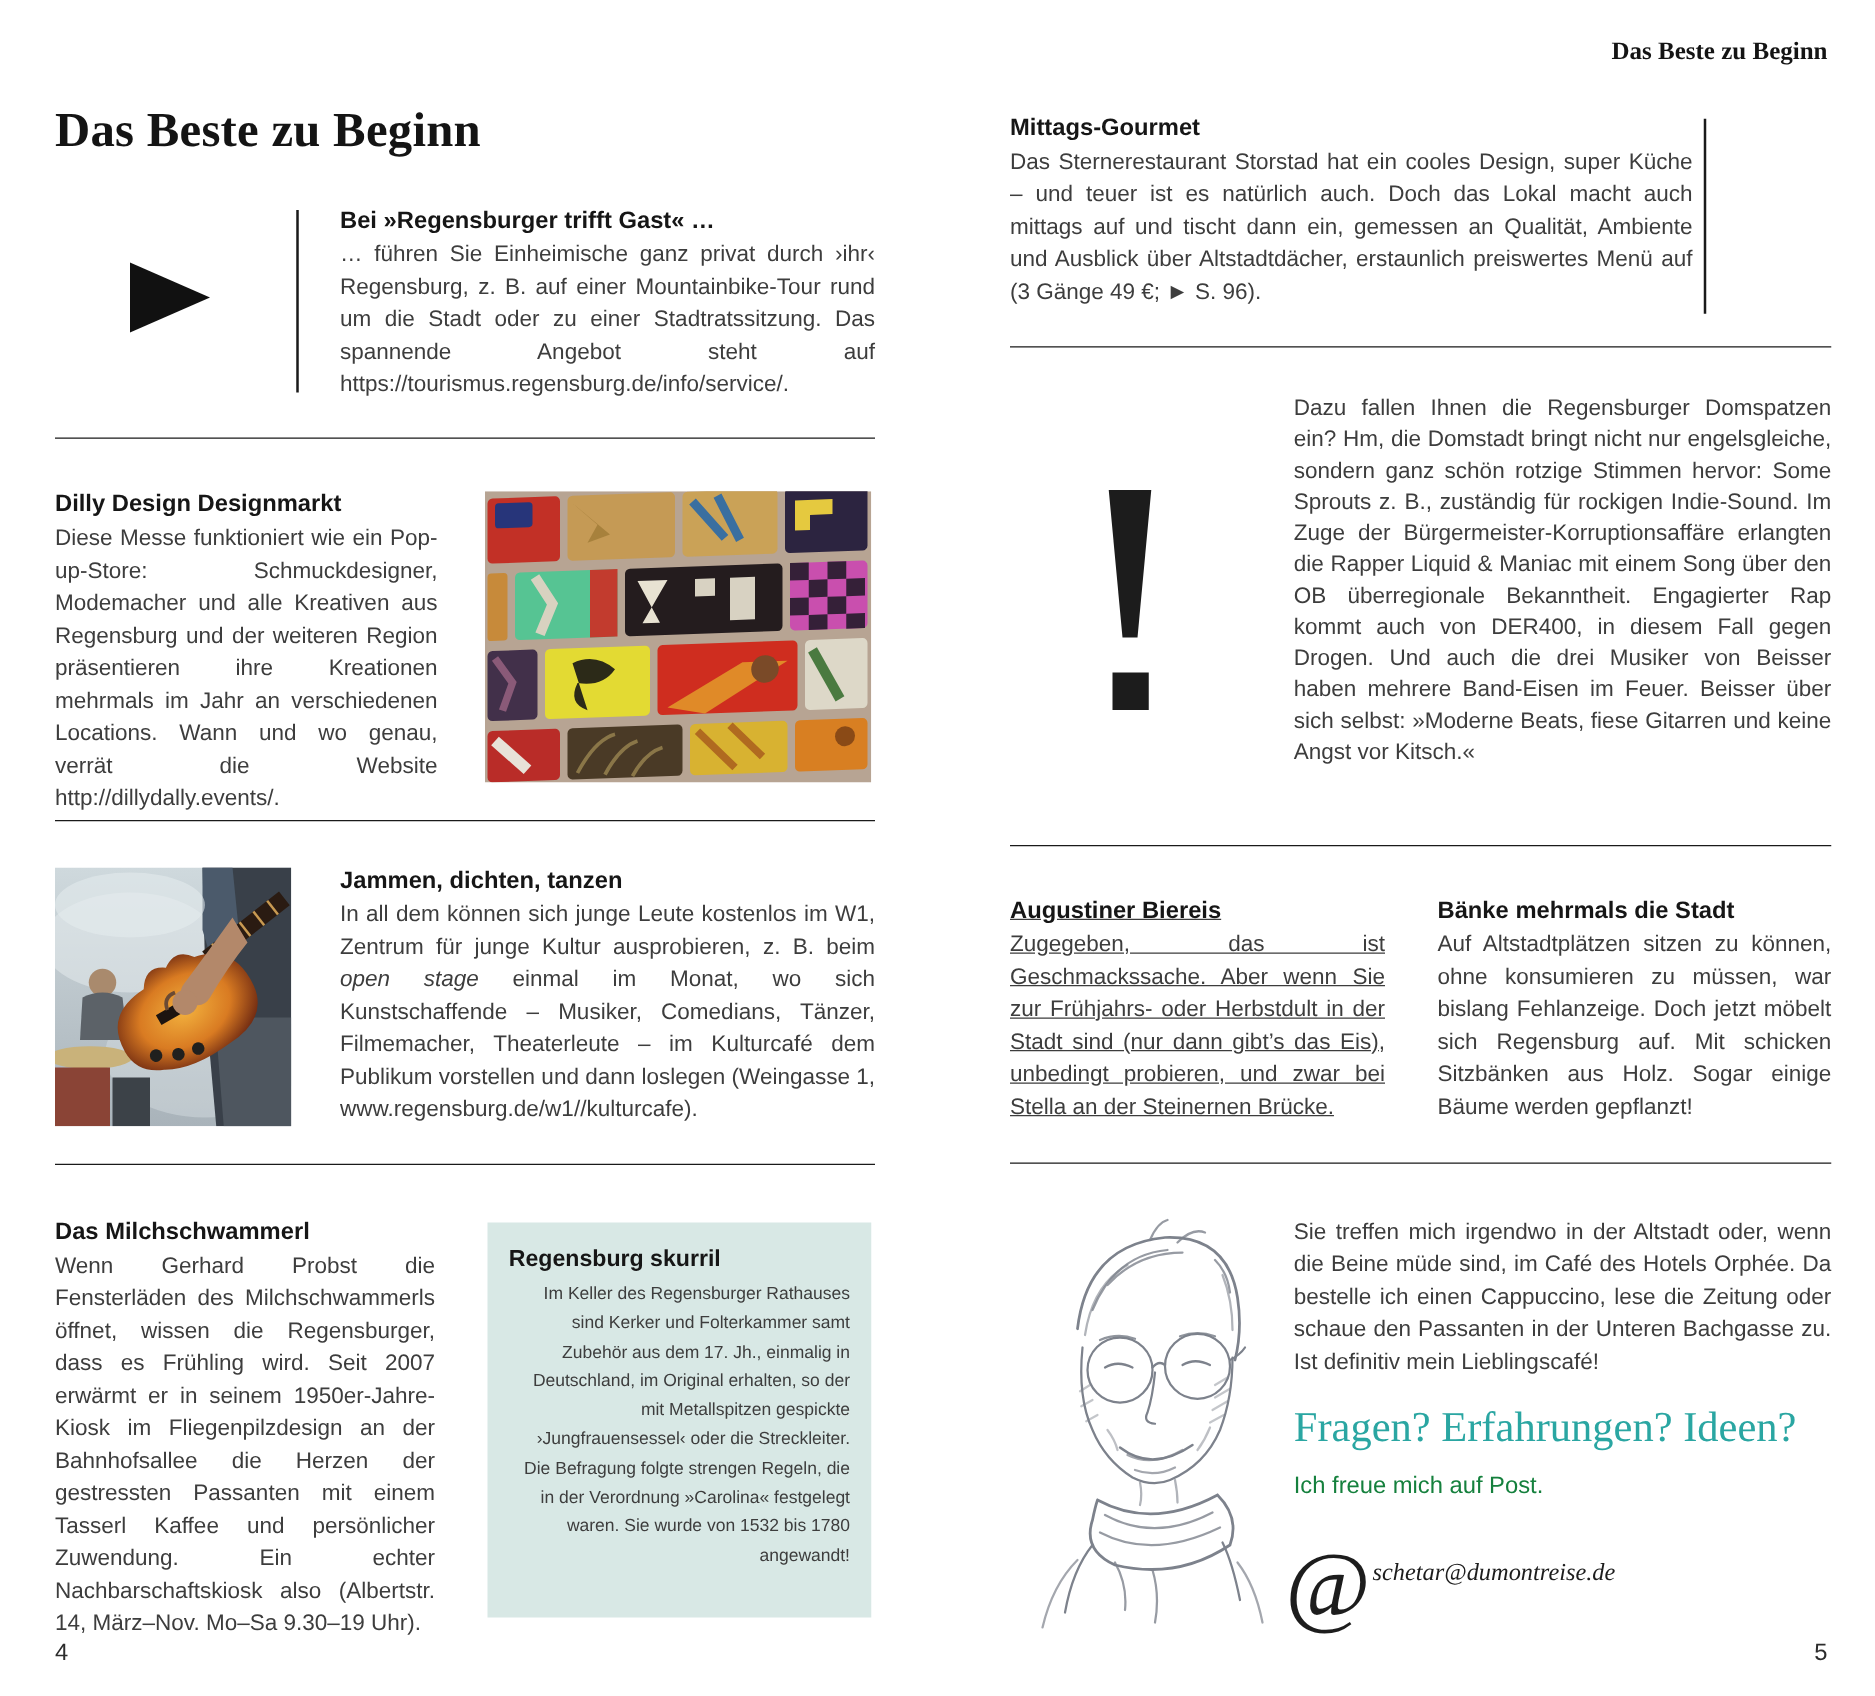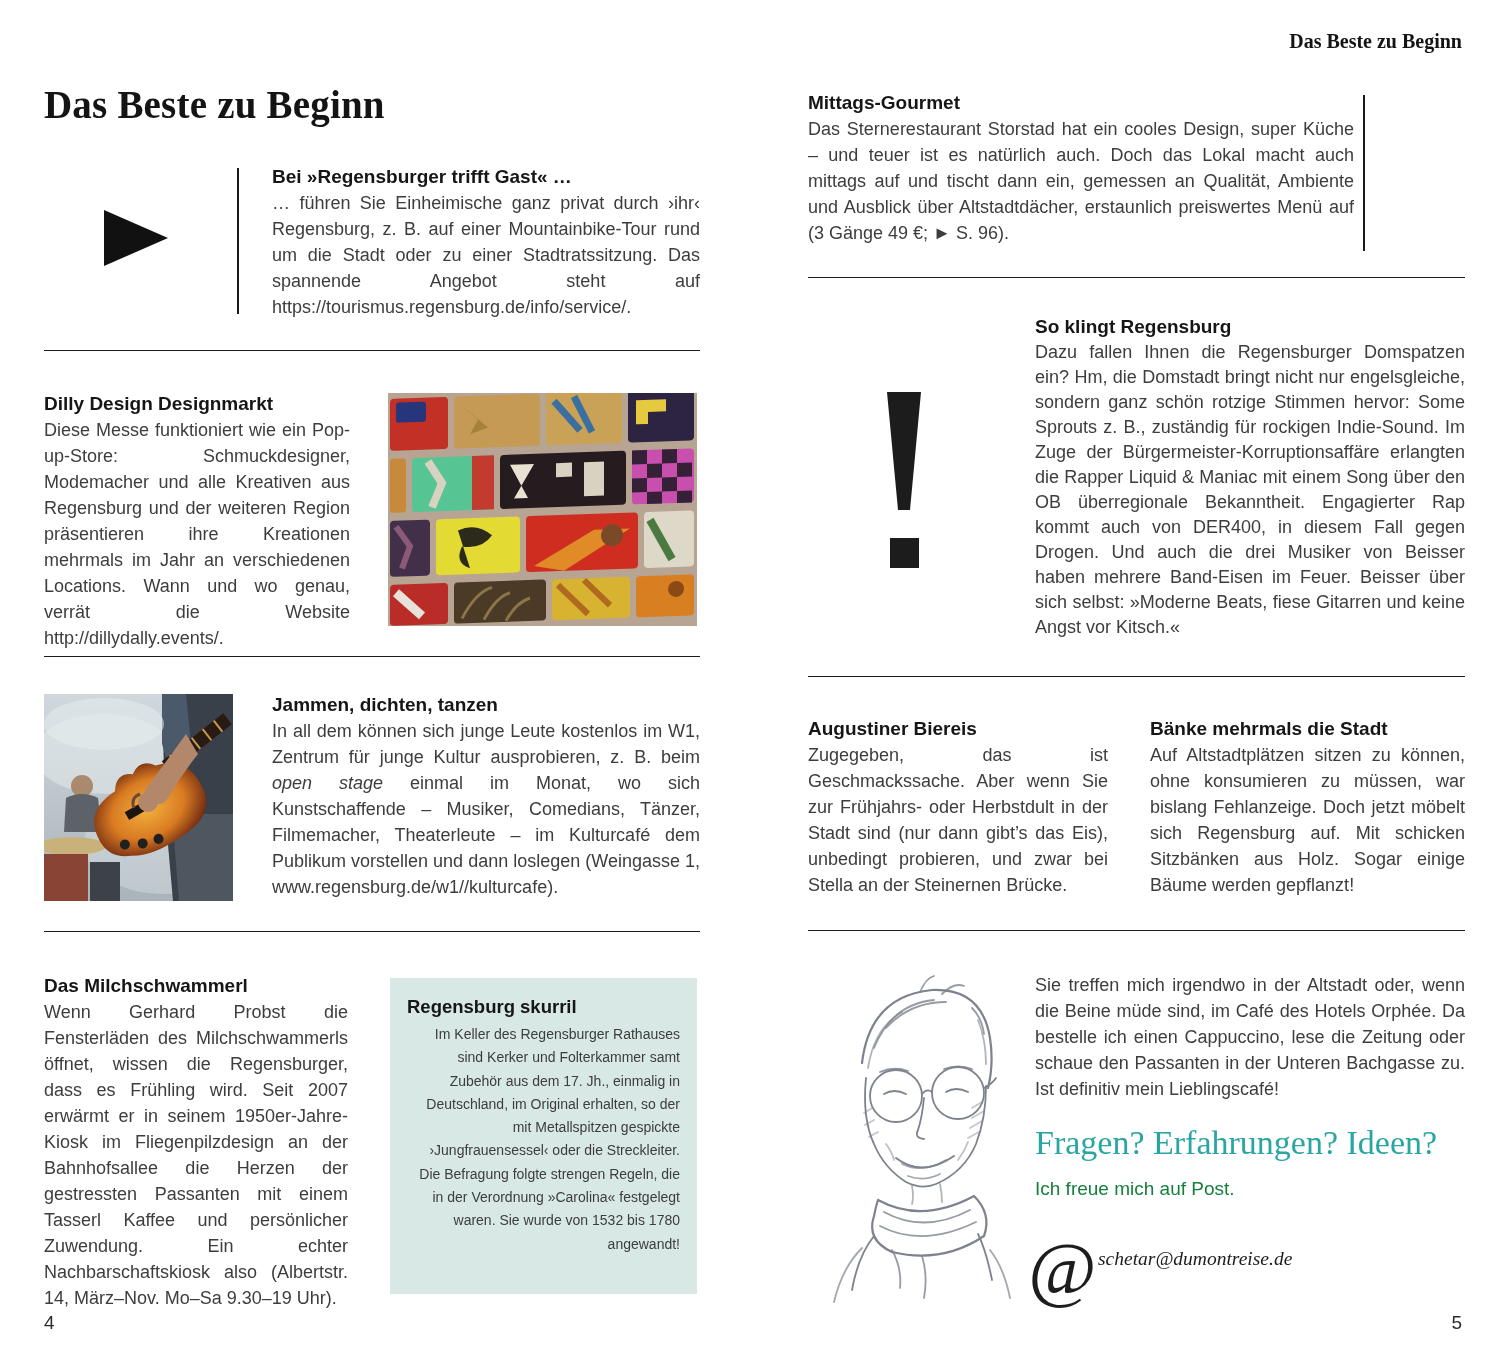--- a/index.html
+++ b/index.html
@@ -187,27 +187,26 @@
   <div class="abs rule" style="left:808px;top:277px;width:657px;"></div>
 
   <div class="abs" style="left:886px;top:392px;">
     <svg width="38" height="176" viewBox="0 0 38 176" xmlns="http://www.w3.org/2000/svg">
       <polygon points="1,0 35,0 24,118 12,118" fill="#1c1c1c"></polygon>
       <rect x="4" y="146" width="29" height="30" fill="#1c1c1c"></rect>
     </svg>
   </div>
 
   <div class="abs" style="left:1035px;top:314px;width:430px;">
-    <div class="sec-h">So klingt Regensburg</div>
     <p class="body-text body-tight">Dazu fallen Ihnen die Regensburger Domspatzen ein? Hm, die Domstadt bringt nicht nur engelsgleiche, sondern ganz schön rotzige Stimmen hervor: Some Sprouts z. B., zuständig für rockigen Indie-Sound. Im Zuge der Bürgermeister-Korruptionsaffäre erlangten die Rapper Liquid &amp; Maniac mit einem Song über den OB überregionale Bekanntheit. Engagierter Rap kommt auch von DER400, in diesem Fall gegen Drogen. Und auch die drei Musiker von Beisser haben mehrere Band-Eisen im Feuer. Beisser über sich selbst: »Moderne Beats, fiese Gitarren und keine Angst vor Kitsch.«</p>
   </div>
 
   <div class="abs rule" style="left:808px;top:676px;width:657px;"></div>
 
-  <div class="abs" style="left:808px;top:716px;width:300px;">
+  <div class="abs" style="left:808px;top:716px;width:300px;text-decoration:underline;">
     <div class="sec-h">Augustiner Biereis</div>
     <p class="body-text">Zugegeben, das ist Geschmackssache. Aber wenn Sie zur Frühjahrs- oder Herbstdult in der Stadt sind (nur dann gibt’s das Eis), unbedingt probieren, und zwar bei Stella an der Steinernen Brücke.</p>
   </div>
 
   <div class="abs" style="left:1150px;top:716px;width:315px;">
     <div class="sec-h">Bänke mehrmals die Stadt</div>
     <p class="body-text">Auf Altstadtplätzen sitzen zu können, ohne konsumieren zu müssen, war bislang Fehlanzeige. Doch jetzt möbelt sich Regensburg auf. Mit schicken Sitzbänken aus Holz. Sogar einige Bäume werden gepflanzt!</p>
   </div>
 
   <div class="abs rule" style="left:808px;top:930px;width:657px;"></div>

